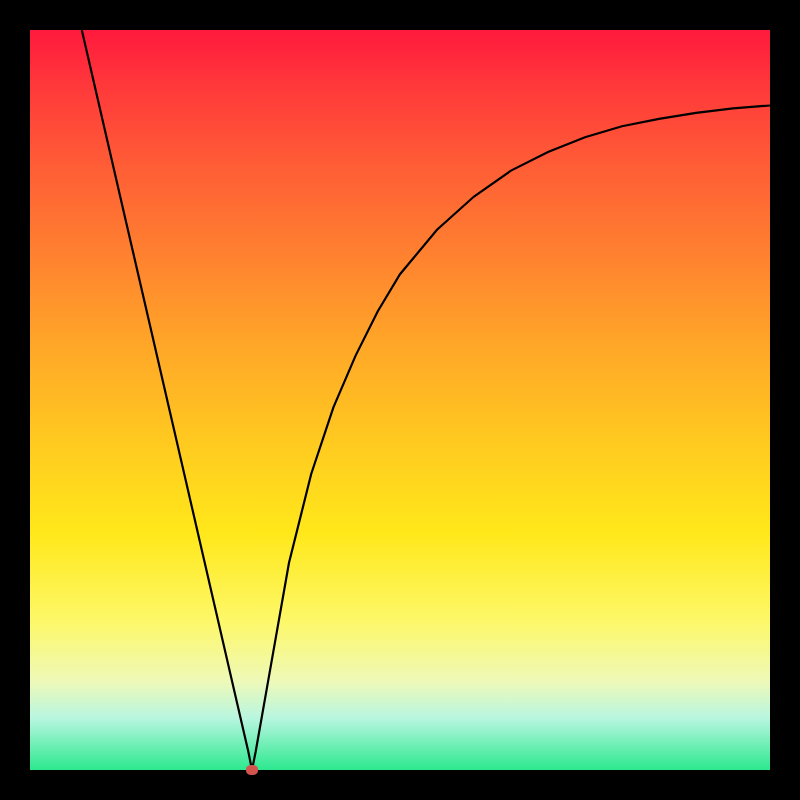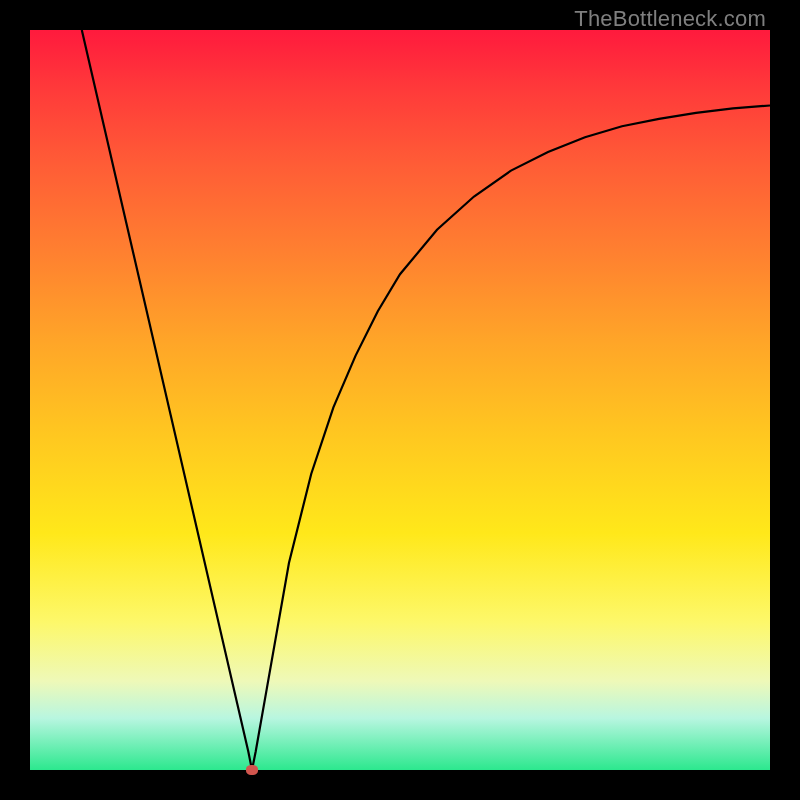--- a/index.html
+++ b/index.html
@@ -63,14 +63,13 @@
 </head>
 <body>
 
 <div class="frame">
   <div class="plot-area">
     <svg class="curve-svg" viewBox="0 0 740 740" preserveAspectRatio="none">
       <path fill="none" stroke="#000" stroke-width="2.2" d="M51.8 0.0 L74.0 96.2 L96.2 192.4 L118.4 288.6 L140.6 384.8 L162.8 481.0 L185.0 577.2 L207.2 673.4 L218.3 721.5 L222.0 740.0 L225.7 721.5 L236.8 658.6 L259.0 532.8 L281.2 444.0 L303.4 377.4 L325.6 325.6 L347.8 281.2 L370.0 244.2 L407.0 199.8 L444.0 166.5 L481.0 140.6 L518.0 122.1 L555.0 107.3 L592.0 96.2 L629.0 88.8 L666.0 82.9 L703.0 78.4 L740.0 75.5"></path>
     </svg>
     <div class="minpoint" style="left: 216px; top: 735px;"></div>
   </div>
-  <div class="watermark">TheBottleneck.com</div>
 </div>
 
 </body></html>

